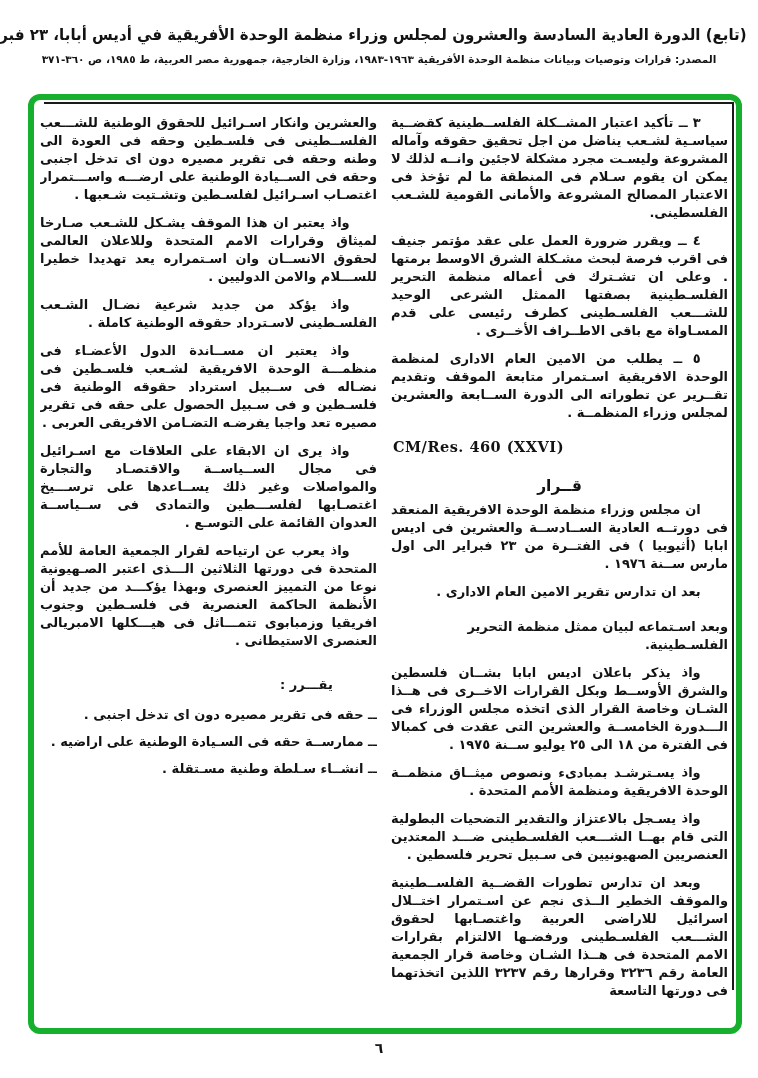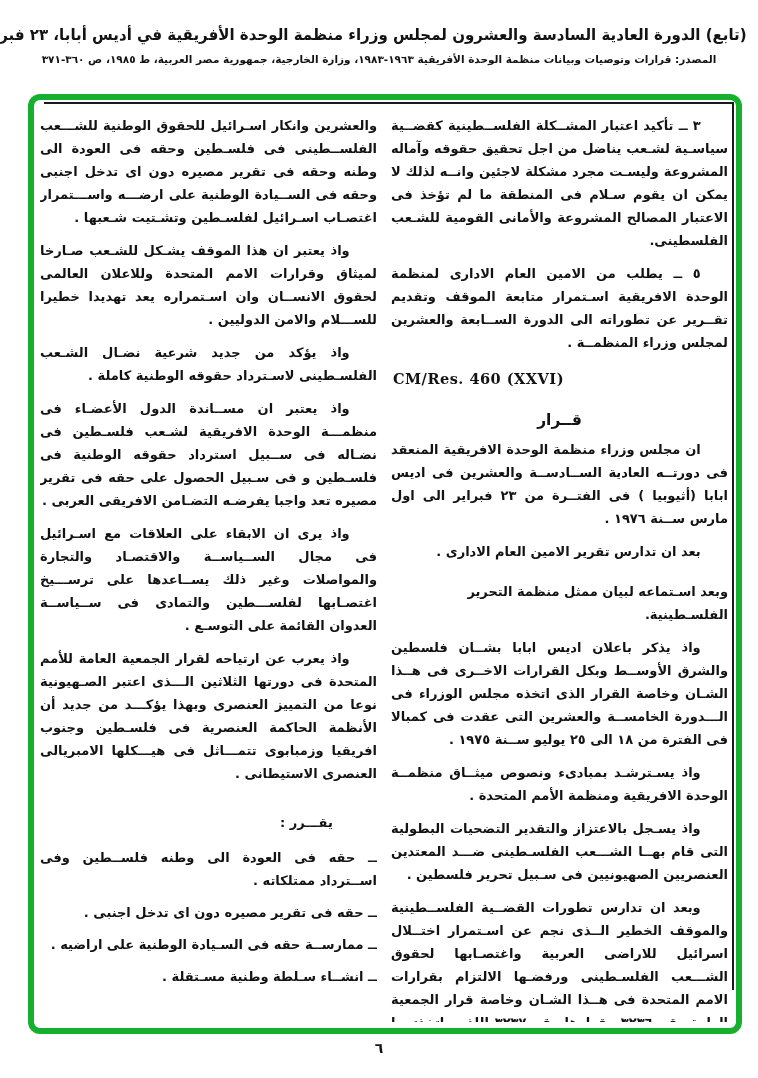--- a/index.html
+++ b/index.html
@@ -26,21 +26,21 @@
     position:absolute;top:2px;right:2px;left:10px;bottom:38px;
     border-top:2px solid #1a1a1a;border-right:2px solid #1a1a1a;
     pointer-events:none;
   }
   .columns{
     position:absolute;top:14px;left:6px;right:8px;bottom:6px;
     display:flex;direction:rtl;gap:14px;
   }
   .col{flex:1 1 0;direction:rtl;overflow:hidden;}
   .par{
-    font-size:13px;line-height:23px;font-weight:bold;
+    font-size:13px;line-height:18px;font-weight:bold;
     text-align:justify;text-indent:2.1em;margin:0 0 10px 0;
   }
   .par.continued{text-indent:0;}
   .par.single{text-align:right;}
   .cm-ref{
     direction:ltr;text-align:left;font-family:"DejaVu Serif",serif;
     font-size:14.5px;font-weight:bold;margin:16px 0 6px 2px;letter-spacing:0.5px;
   }
   .dec-title{
     text-align:center;font-size:15.5px;font-weight:bold;margin:22px 0 6px 0;text-indent:0;
@@ -64,41 +64,41 @@
   <div class="header-line1">(تابع) الدورة العادية السادسة والعشرون لمجلس وزراء منظمة الوحدة الأفريقية في أديس أبابا، ٢٣ فبراير - أول مارس ١٩٧٦</div>
   <div class="header-line2">المصدر: قرارات وتوصيات وبيانات منظمة الوحدة الأفريقية ١٩٦٣-١٩٨٣، وزارة الخارجية، جمهورية مصر العربية، ط ١٩٨٥، ص ٣٦٠-٣٧١</div>
 </div>
 
 <div class="content-box" style="border-color: rgb(23, 175, 46);">
   <div class="inner-rule"></div>
   <div class="columns">
 
     <div class="col">
       <div class="par">٣ ــ تأكيد اعتبار المشــكلة الفلســطينية كقضــية سياسـية لشـعب يناضل من اجل تحقيق حقوقه وآماله المشروعة وليسـت مجرد مشكلة لاجئين وانــه لذلك لا يمكن ان يقوم سـلام فى المنطقة ما لم تؤخذ فى الاعتبار المصالح المشروعة والأمانى القومية للشـعب الفلسطينى.</div>
+      <div class="par">٤ ــ ويقرر ضرورة العمل على عقد مؤتمر جنيف فى اقرب فرصة لبحث مشـكلة الشرق الاوسط برمتها . وعلى ان تشـترك فى أعماله منظمة التحرير الفلسـطينية بصفتها الممثل الشرعى الوحيد للشـــعب الفلسـطينى كطرف رئيسى على قدم المسـاواة مع باقى الاطــراف الأخــرى .</div>
       <div class="par">٥ ــ يطلب من الامين العام الادارى لمنظمة الوحدة الافريقية اسـتمرار متابعة الموقف وتقديم تقــرير عن تطوراته الى الدورة الســابعة والعشرين لمجلس وزراء المنظمــة .</div>
       <div class="cm-ref">CM/Res. 460 (XXVI)</div>
       <div class="par dec-title">قــرار</div>
       <div class="par">ان مجلس وزراء منظمة الوحدة الافريقية المنعقد فى دورتــه العادية الســادســة والعشرين فى اديس ابابا (أثيوبيا ) فى الفتــرة من ٢٣ فبراير الى اول مارس ســنة ١٩٧٦ .</div>
       <div class="par single" style="margin-bottom:17px;">بعد ان تدارس تقرير الامين العام الادارى .</div>
       <div class="par continued single">وبعد اسـتماعه لبيان ممثل منظمة التحرير الفلسـطينية.</div>
       <div class="par">واذ يذكر باعلان اديس ابابا بشــان فلسطين والشرق الأوســط وبكل القرارات الاخــرى فى هــذا الشـان وخاصة القرار الذى اتخذه مجلس الوزراء فى الـــدورة الخامســة والعشرين التى عقدت فى كمبالا فى الفترة من ١٨ الى ٢٥ يوليو ســنة ١٩٧٥ .</div>
       <div class="par">واذ يسـترشـد بمبادىء ونصوص ميثــاق منظمــة الوحدة الافريقية ومنظمة الأمم المتحدة .</div>
       <div class="par">واذ يسـجل بالاعتزاز والتقدير التضحيات البطولية التى قام بهــا الشـــعب الفلسـطينى ضـــد المعتدين العنصريين الصهيونيين فى سـبيل تحرير فلسطين .</div>
       <div class="par">وبعد ان تدارس تطورات القضــية الفلســطينية والموقف الخطير الــذى نجم عن اسـتمرار اختــلال اسرائيل للاراضى العربية واغتصـابها لحقوق الشـــعب الفلسـطينى ورفضـها الالتزام بقرارات الامم المتحدة فى هــذا الشـان وخاصة قرار الجمعية العامة رقم ٣٢٣٦ وقرارها رقم ٣٢٣٧ اللذين اتخذتهما فى دورتها التاسعة</div>
     </div>
 
     <div class="col">
       <div class="par continued">والعشرين وانكار اسـرائيل للحقوق الوطنية للشـــعب الفلســطينى فى فلسـطين وحقه فى العودة الى وطنه وحقه فى تقرير مصيره دون اى تدخل اجنبى وحقه فى الســيادة الوطنية على ارضـــه واســـتمرار اغتصـاب اسـرائيل لفلسـطين وتشـتيت شـعبها .</div>
       <div class="par">واذ يعتبر ان هذا الموقف يشـكل للشـعب صـارخا لميثاق وقرارات الامم المتحدة وللاعلان العالمى لحقوق الانســان وان اسـتمراره يعد تهديدا خطيرا للســـلام والامن الدوليين .</div>
       <div class="par">واذ يؤكد من جديد شرعية نضـال الشـعب الفلسـطينى لاسـترداد حقوقه الوطنية كاملة .</div>
       <div class="par">واذ يعتبر ان مســاندة الدول الأعضـاء فى منظمـــة الوحدة الافريقية لشـعب فلسـطين فى نضـاله فى ســبيل استرداد حقوقه الوطنية فى فلسـطين و فى سـبيل الحصول على حقه فى تقرير مصيره تعد واجبا يفرضـه التضـامن الافريقى العربى .</div>
       <div class="par">واذ يرى ان الابقاء على العلاقات مع اسـرائيل فى مجال الســياســة والاقتصـاد والتجارة والمواصلات وغير ذلك يســاعدها على ترســـيخ اغتصـابها لفلســـطين والتمادى فى ســياســة العدوان القائمة على التوسـع .</div>
       <div class="par">واذ يعرب عن ارتياحه لقرار الجمعية العامة للأمم المتحدة فى دورتها الثلاثين الـــذى اعتبر الصـهيونية نوعا من التمييز العنصرى وبهذا يؤكـــد من جديد أن الأنظمة الحاكمة العنصرية فى فلسـطين وجنوب افريقيا وزمبابوى تتمـــاثل فى هيـــكلها الامبريالى العنصرى الاستيطانى .</div>
       <div class="par decides">يقـــرر :</div>
-      <div class="par dash-item">ــ حقه فى العودة الى وطنه فلســطين وفى اســترداد ممتلكاته .</div>
       <div class="par dash-item">ــ حقه فى تقرير مصيره دون اى تدخل اجنبى .</div>
       <div class="par dash-item">ــ ممارســة حقه فى السـيادة الوطنية على اراضيه .</div>
       <div class="par dash-item">ــ انشــاء سـلطة وطنية مسـتقلة .</div>
     </div>
 
   </div>
 </div>
 
 <div class="page-number">٦</div>
 

